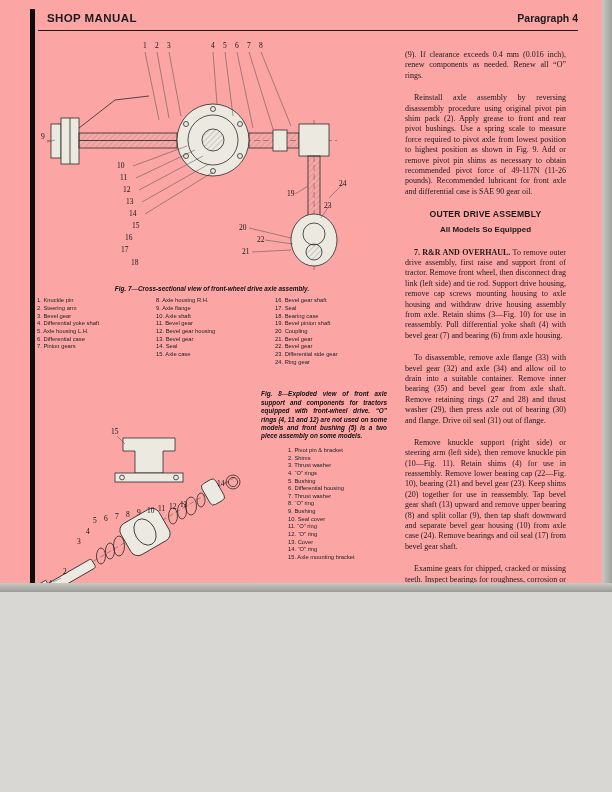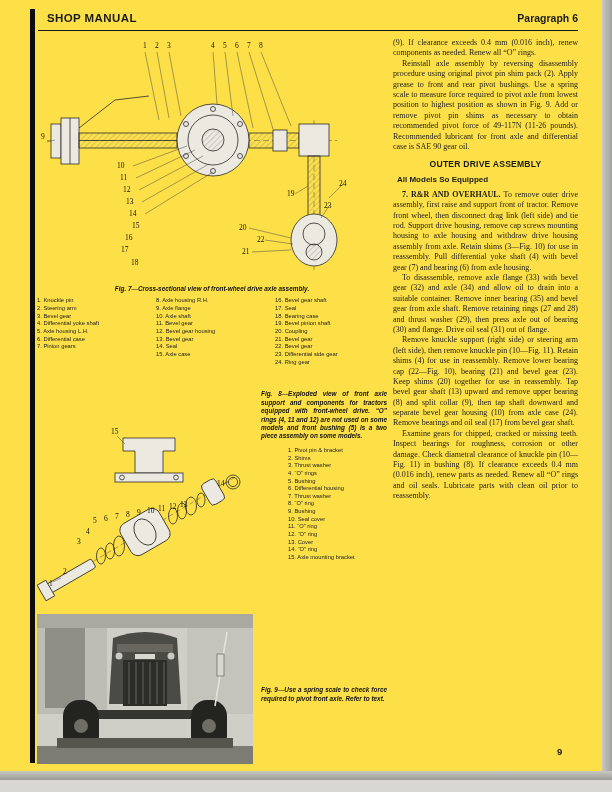--- a/index.html
+++ b/index.html
@@ -1,39 +1,39 @@
 <!DOCTYPE html>
 <html><head>
 <meta charset="utf-8">
 <style>
   * { margin:0; padding:0; box-sizing:border-box; }
   html,body { width:612px; height:792px; }
   body { font-family:"Liberation Serif", serif; background:#d8d7d3; color:#1b1b1b; overflow:hidden; }
-  .page { position:relative; width:612px; height:780px; background:#fde047; overflow:hidden; }
+  .page { position:relative; width:612px; height:592px; background:#fca5a5; overflow:hidden; }
   .edge-right { position:absolute; top:0; right:0; width:10px; height:100%;
                 background:linear-gradient(to right,#c9c8c3,#a0a19d); }
   .edge-bottom { position:absolute; left:0; bottom:0; width:100%; height:9px;
                  background:linear-gradient(to bottom,#c9c8c3,#9a9b97); }
   .spine { position:absolute; left:30px; top:9px; width:5px; height:754px; background:#0d0d0d; }
 
   .header { position:absolute; left:47px; top:12px; width:531px; display:flex;
             justify-content:space-between; align-items:baseline;
             font-family:"Liberation Sans", sans-serif; font-weight:bold; }
   .header-left { font-size:11.5px; letter-spacing:.4px; }
   .header-right { font-size:10.5px; }
   .rule { position:absolute; left:38px; top:30px; width:540px; border-top:1.6px solid #1a1a1a; }
 
   .col-left { position:absolute; left:37px; top:36px; width:350px; }
   .col-right { position:absolute; left:393px; top:38px; width:185px;
                font-size:8px; line-height:1.3; text-align:justify; }
-  .col-right p { margin:0; text-indent:9px; }
+  .col-right p { margin:12px; text-indent:9px; }
   .col-right p.noindent { text-indent:0; }
   h2.section { font-family:Liberation Sans, sans-serif; font-size:8.6px; text-align:center;
                margin:7px 0 5px; letter-spacing:.2px; }
-  h3.sub { font-family:"Liberation Sans", sans-serif; font-size:8px; margin:0 4px 4px; text-align:left; }
+  h3.sub { font-family:"Liberation Sans", sans-serif; font-size:8px; margin:0 12px 4px; text-align:center; }
   .blue { color:#4a5a86; }
 
   .fig-caption { font-family:"Liberation Sans", sans-serif; font-weight:bold; font-style:italic;
                  font-size:6.4px; line-height:1.32; text-align:center; color:#111; }
   .fig7-caption { max-width:235px; margin:3px auto 0; }
 
   .legend { display:flex; gap:7px; margin-top:4px; font-family:"Liberation Sans", sans-serif;
             font-size:5.8px; line-height:1.32; color:#222; }
   .legend > div { flex:1; }
   .legend-item { padding-left:8px; text-indent:-8px; }
@@ -63,21 +63,21 @@
 </style>
 </head>
 <body>
 
 <div class="page">
 
   <div class="spine"></div>
 
   <div class="header">
     <span class="header-left">SHOP MANUAL</span>
-    <span class="header-right">Paragraph 6</span>
+    <span class="header-right">Paragraph 4</span>
   </div>
   <div class="rule"></div>
 
   <div class="col-left">
 
     
     <svg id="fig7-svg" viewBox="0 0 350 242" width="350" height="242">
       <defs>
         <pattern id="h7" width="4" height="4" patternUnits="userSpaceOnUse" patternTransform="rotate(45)">
           <line x1="0" y1="0" x2="0" y2="4" stroke="#93928b" stroke-width="0.8"></line>

